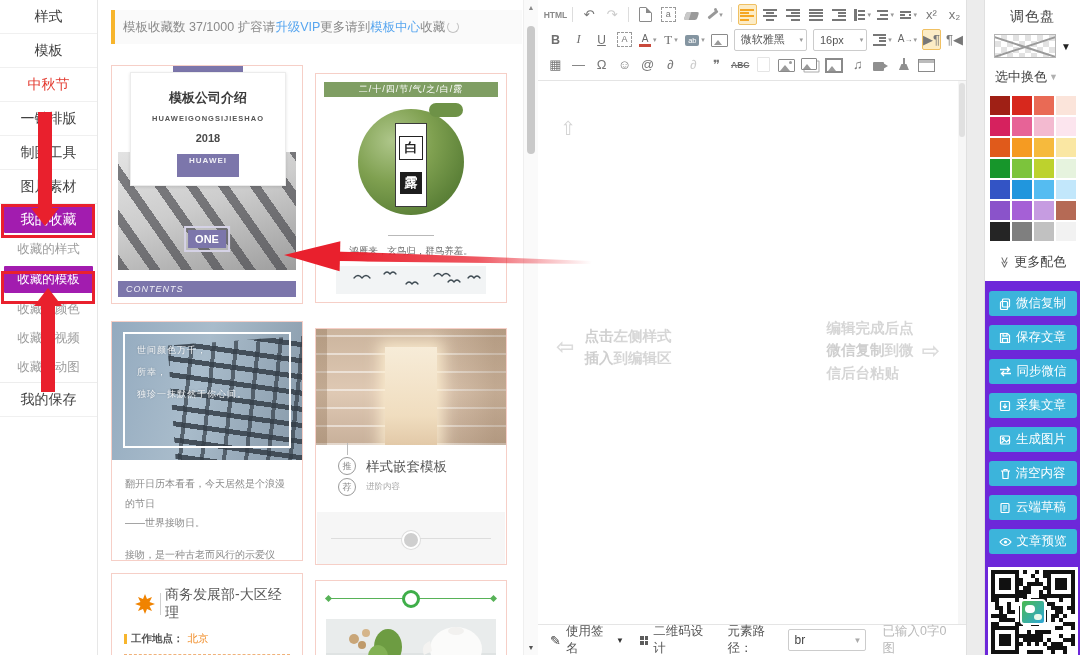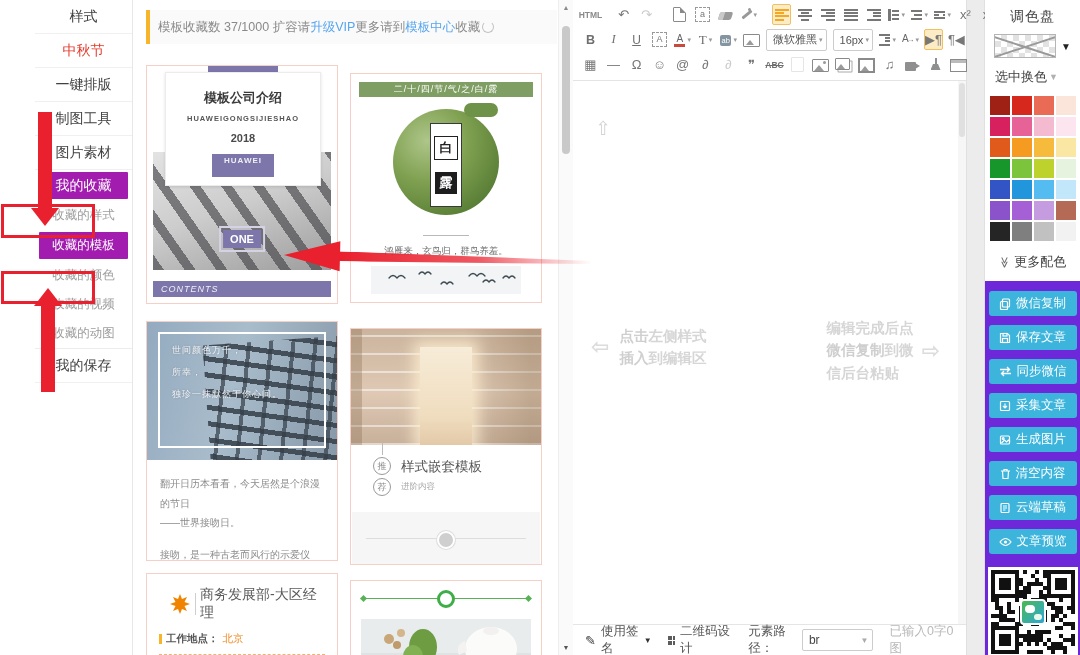--- a/index.html
+++ b/index.html
@@ -1,20 +1,20 @@
 <!DOCTYPE html>
 <html><head>
 <meta charset="utf-8">
 <style>
   html,body{margin:0;padding:0;background:#fff;}
   .app{position:relative;width:1080px;height:655px;overflow:hidden;display:flex;
        font-family:"Liberation Sans","DejaVu Sans",sans-serif;color:#444;background:#fff;}
 
   
-  .left-nav{width:97px;flex:0 0 97px;background:#fff;border-right:1px solid #e7e7e7;position:relative;z-index:5;margin-left:35px;}
+  .left-nav{width:97px;flex:0 0 97px;background:#fff;border-right:1px solid #e7e7e7;position:relative;z-index:5;}
   .nav-item{height:33px;line-height:33px;text-align:center;font-size:14px;color:#414141;
             border-bottom:1px solid #f0f0f0;cursor:pointer;}
   .nav-item.accent{color:#e3392e;}
   .nav-sub{height:29px;line-height:29px;text-align:center;font-size:12.5px;color:#9d9d9d;cursor:pointer;}
   .nav-item.active,.nav-sub.active{background:#a21caf;color:#fff;margin:2px 4px;height:27px;line-height:27px;border-bottom:none;border-radius:1px;}
   .nav-sep{border-top:1px solid #ededed;}
 
   
   .panel{width:440px;flex:0 0 440px;position:relative;background:#fff;}
   .panel-inner{position:absolute;left:0;top:0;right:14px;bottom:0;overflow:hidden;}
@@ -270,20 +270,21 @@
      background:linear-gradient(90deg,#e9202d 0%,rgba(233,32,45,.75) 55%,rgba(233,32,45,0) 100%);
      clip-path:polygon(0 0,100% 34%,100% 66%,0 100%);}
 </style>
 </head>
 <body>
 
 <div class="app">
 
   <nav class="left-nav" id="left-nav">
       <div class="nav-item">样式</div>
+      <div class="nav-item">模板</div>
       <div class="nav-item accent">中秋节</div>
       <div class="nav-item">一键排版</div>
       <div class="nav-item">制图工具</div>
       <div class="nav-item">图片素材</div>
       <div class="nav-item active">我的收藏</div>
       <div class="nav-sub">收藏的样式</div>
       <div class="nav-sub active">收藏的模板</div>
       <div class="nav-sub">收藏的颜色</div>
       <div class="nav-sub">收藏的视频</div>
       <div class="nav-sub">收藏的动图</div>

